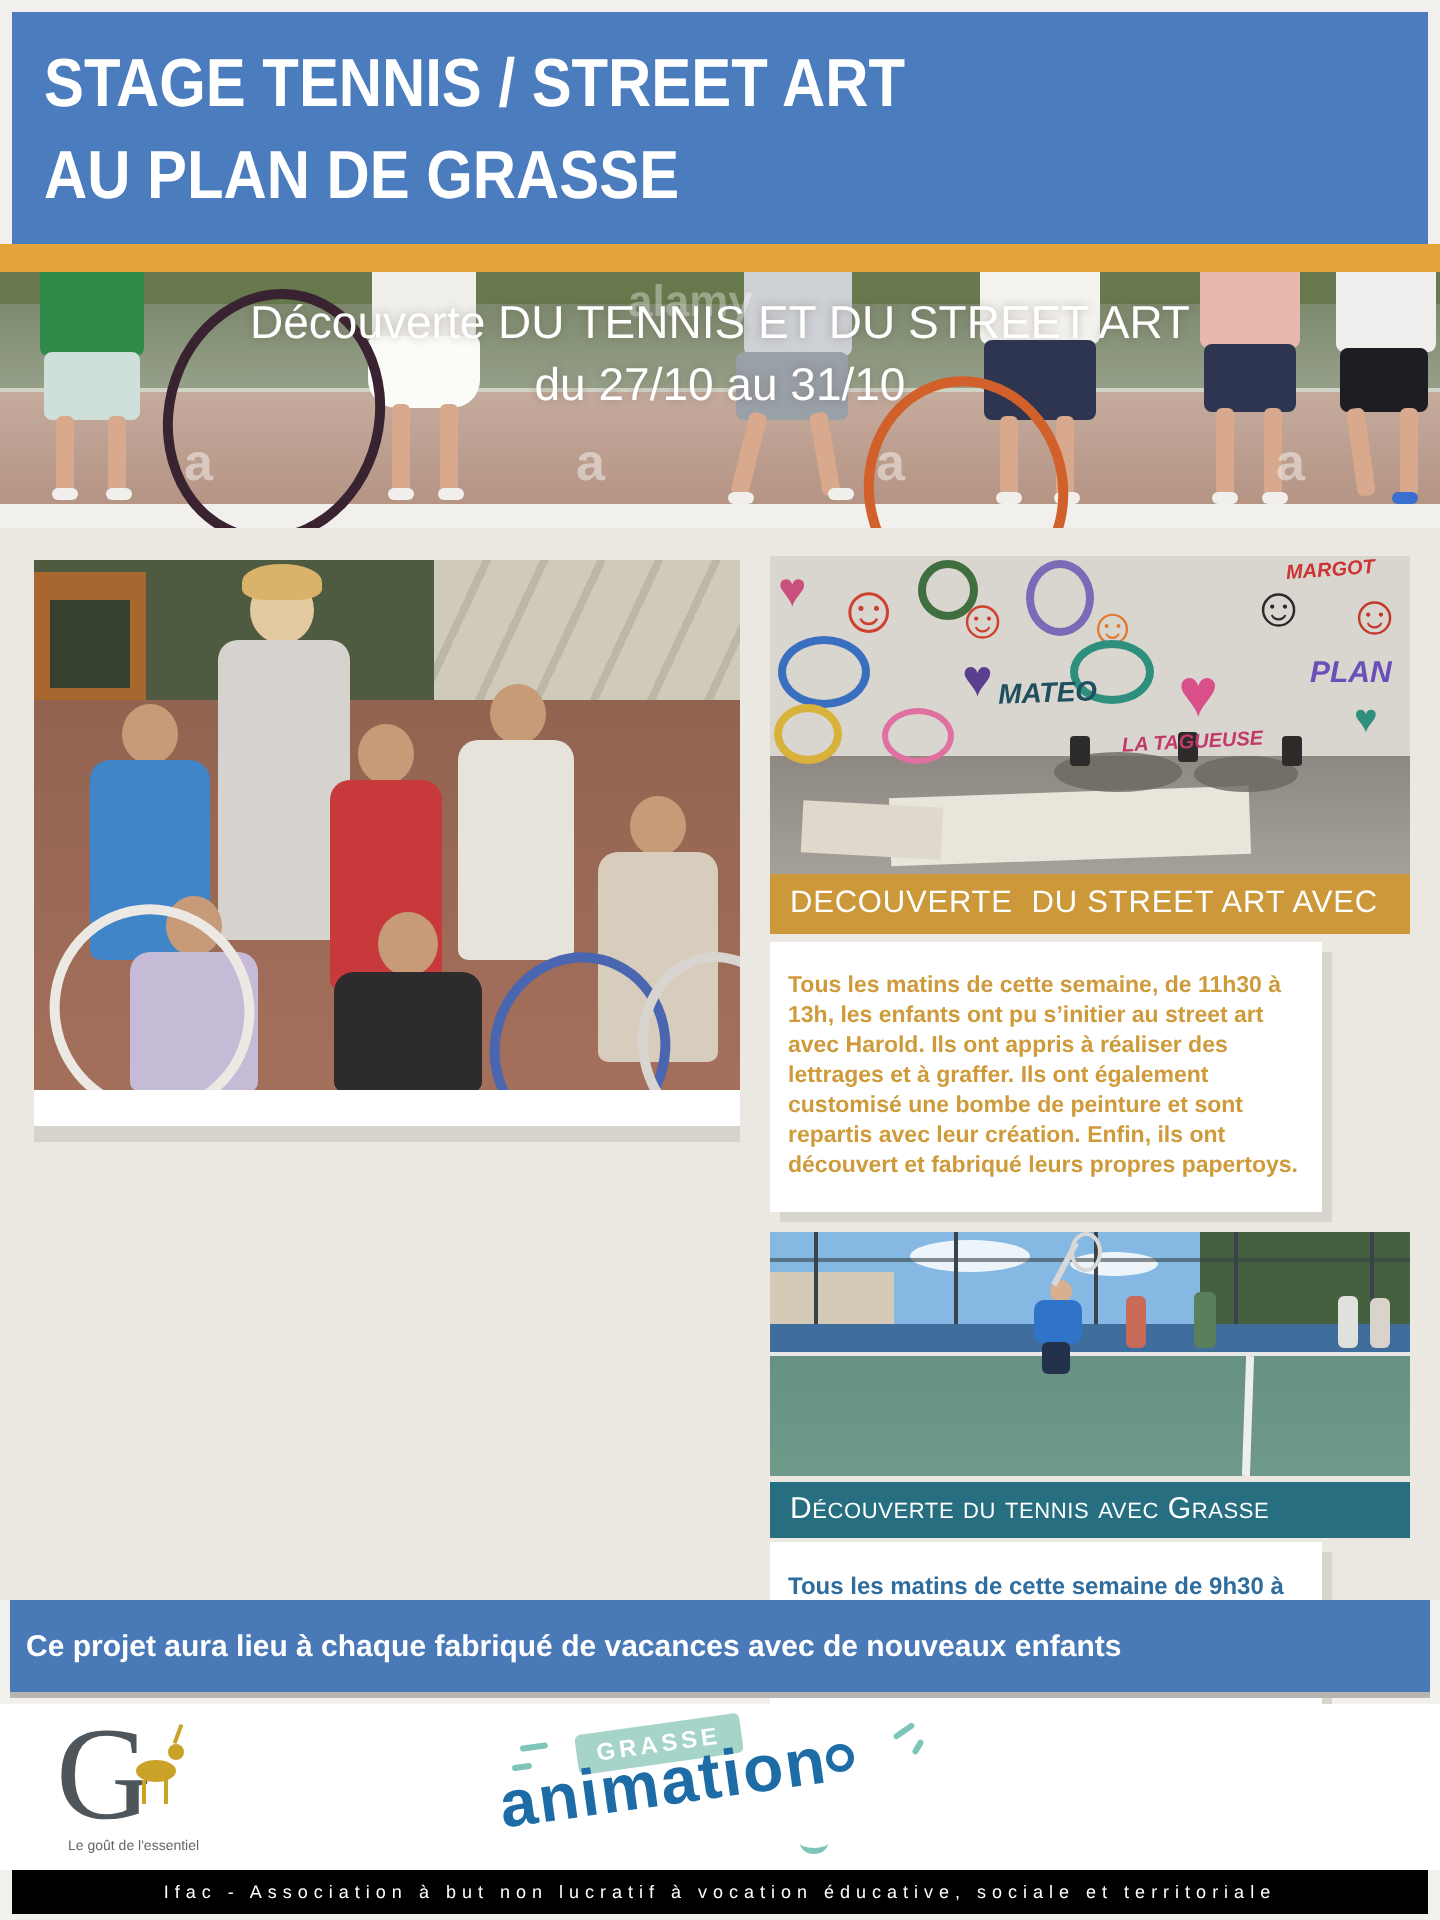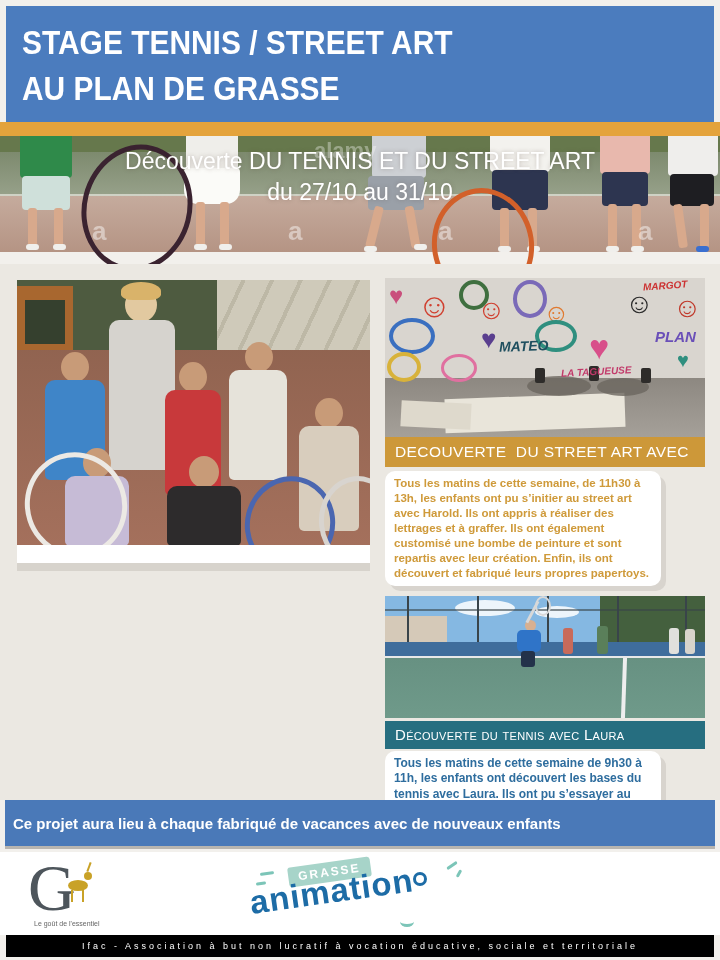--- a/index.html
+++ b/index.html
@@ -54,21 +54,21 @@
   
   .sec-head{box-sizing:border-box;color:#fff;white-space:pre-wrap;}
   .head-teal{width:353px;height:26px;background:#6fbfae;font-variant:small-caps;font-size:17px;line-height:26px;padding-left:12px;letter-spacing:.4px;}
   .head-orange{width:320px;height:30px;background:#cd9839;font-size:15.5px;line-height:30px;padding-left:10px;letter-spacing:.4px;}
   .head-dteal{width:320px;height:28px;background:#266e80;font-variant:small-caps;font-size:15px;line-height:28px;padding-left:10px;letter-spacing:.3px;}
 
   
   .textbox{background:#fff;box-sizing:border-box;}
   .box-left{width:353px;padding:8px 10px 10px;box-shadow:0 8px 0 #d7d3cc;}
   .box-left p{margin:0 0 6px;color:#5ec0b2;font-weight:bold;font-size:16px;line-height:1.22;}
-  .box-right{width:276px;padding:5px 9px;box-shadow:5px 5px 0 #d8d4ce;border-radius:10px;}
+  .box-right{width:276px;padding:15px 9px;box-shadow:5px 5px 0 #d8d4ce;}
   .box-street{margin:4px 0 10px;color:#cf9a3a;font-weight:600;font-size:11.5px;line-height:1.3;}
   .box-tennis{margin-top:2px;color:#2e6d9e;font-weight:bold;font-size:12px;line-height:1.3;}
 
   
   .photo-street{width:320px;height:159px;background:#d9d5cf;}
   .st-ground{left:0;top:100px;width:320px;height:59px;background:linear-gradient(#8d8881,#a5a099);}
   .st-canvas{position:absolute;background:#e9e5da;}
   .st-shadow{position:absolute;background:#6b665f;border-radius:50%;opacity:.8;}
   .g-glyph{position:absolute;font-weight:bold;line-height:1;}
   .g-ring{position:absolute;border-radius:50%;background:transparent;}
@@ -313,21 +313,21 @@
       <div style="position:absolute;left:28px;top:-10px;width:3px;height:24px;background:#d8d8d8;transform:rotate(28deg);"></div>
       <div style="position:absolute;left:32px;top:-14px;width:12px;height:16px;border:2px solid #d8d8d8;border-radius:50%;"></div>
     </div>
 
     <div class="tn-fig" style="left:178px;top:32px;width:10px;height:26px;background:#c86a5a;border-radius:3px;"></div>
     <div class="tn-fig" style="left:212px;top:30px;width:11px;height:28px;background:#5a7f5a;border-radius:3px;"></div>
     <div class="tn-fig" style="left:284px;top:32px;width:10px;height:26px;background:#e0e0dc;border-radius:3px;"></div>
     <div class="tn-fig" style="left:300px;top:33px;width:10px;height:25px;background:#d8d4cc;border-radius:3px;"></div>
   </div>
 
-  <div class="sec-head head-dteal" style="margin-top:3px;">Découverte du tennis avec Laura</div>
+  <div class="sec-head head-dteal" style="margin-top:3px;">Découverte du tennis avec Grasse</div>
 
   <div class="textbox box-right box-tennis">
     <span>Tous les matins de cette semaine de 9h30 à 11h, les enfants ont découvert les bases du tennis avec Laura. Ils ont pu s’essayer au coup droit, revers et faire des matchs.</span>
   </div>
 </div>
 
 <div class="abs blue-banner">
   <span>Ce projet aura lieu à chaque fabriqué de vacances avec de nouveaux enfants</span>
 </div>
 

